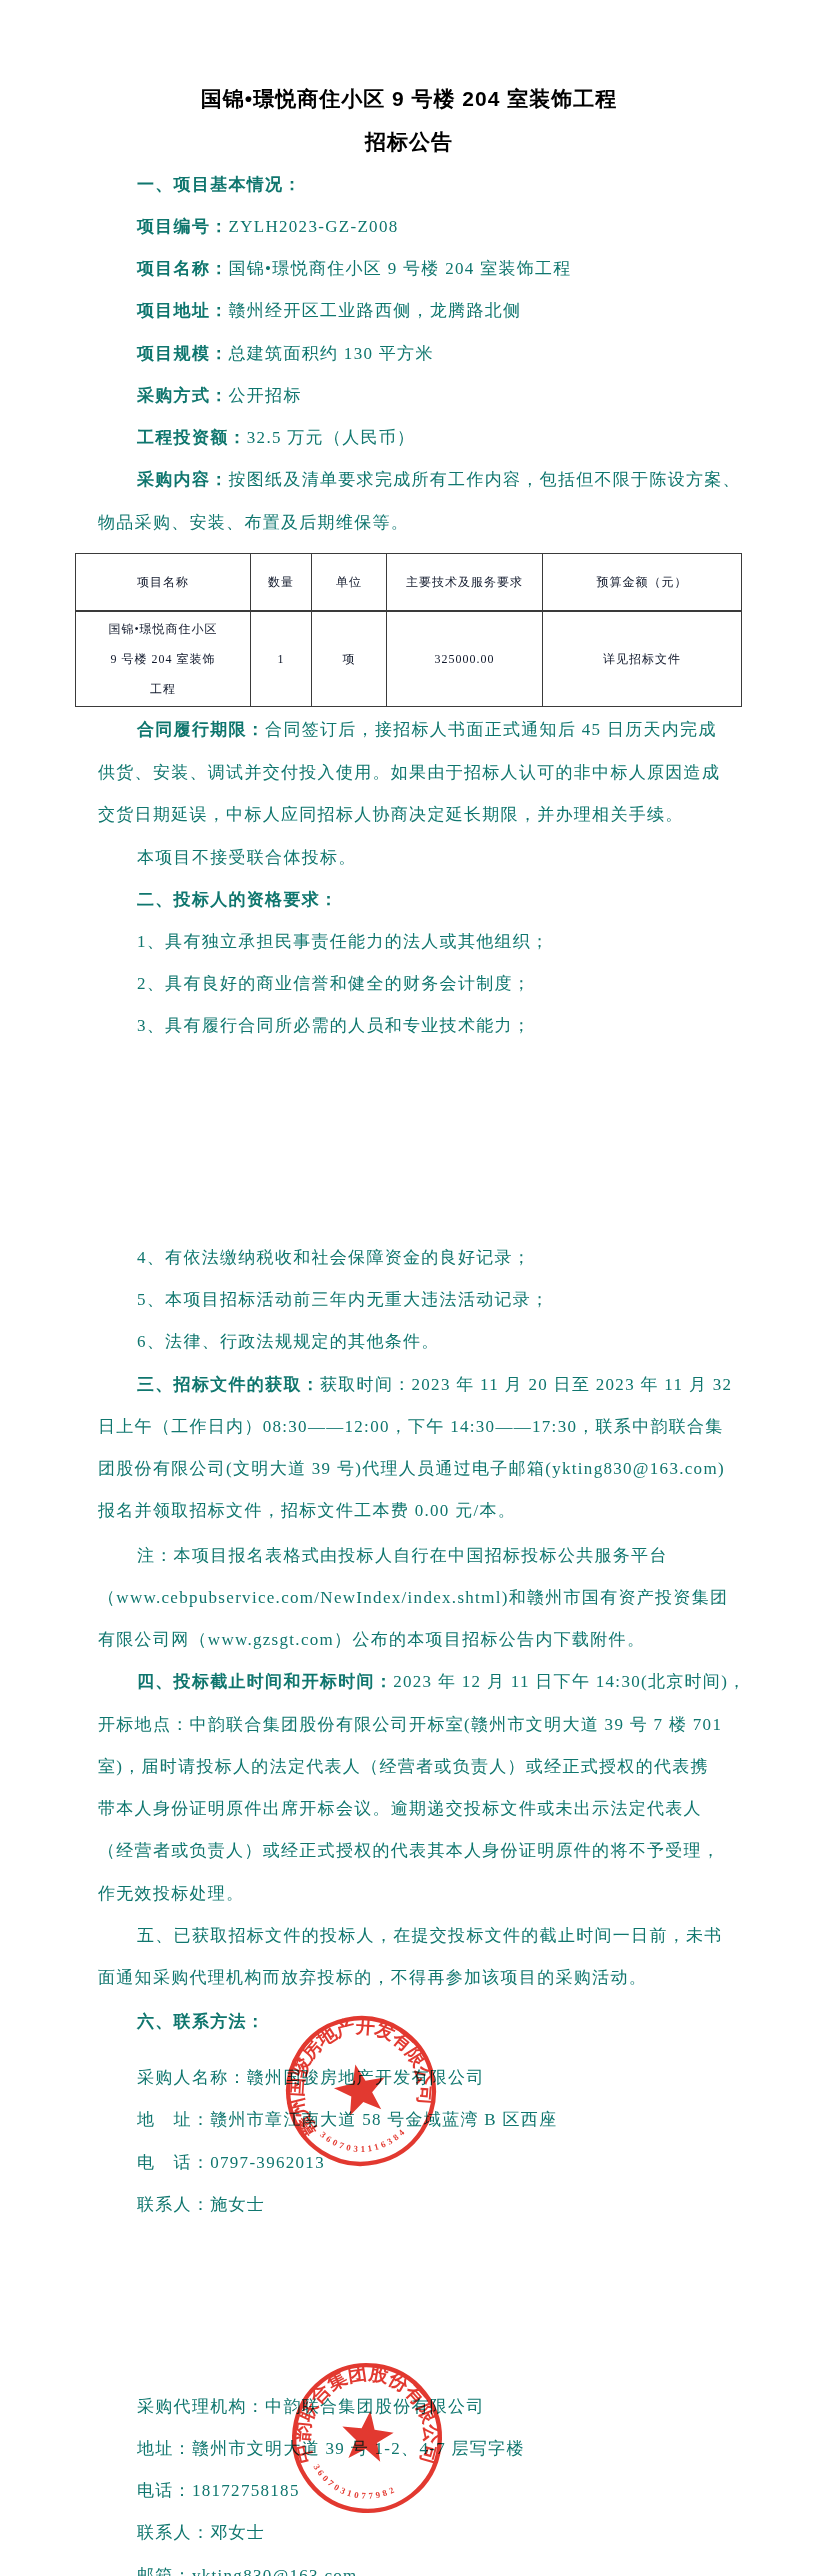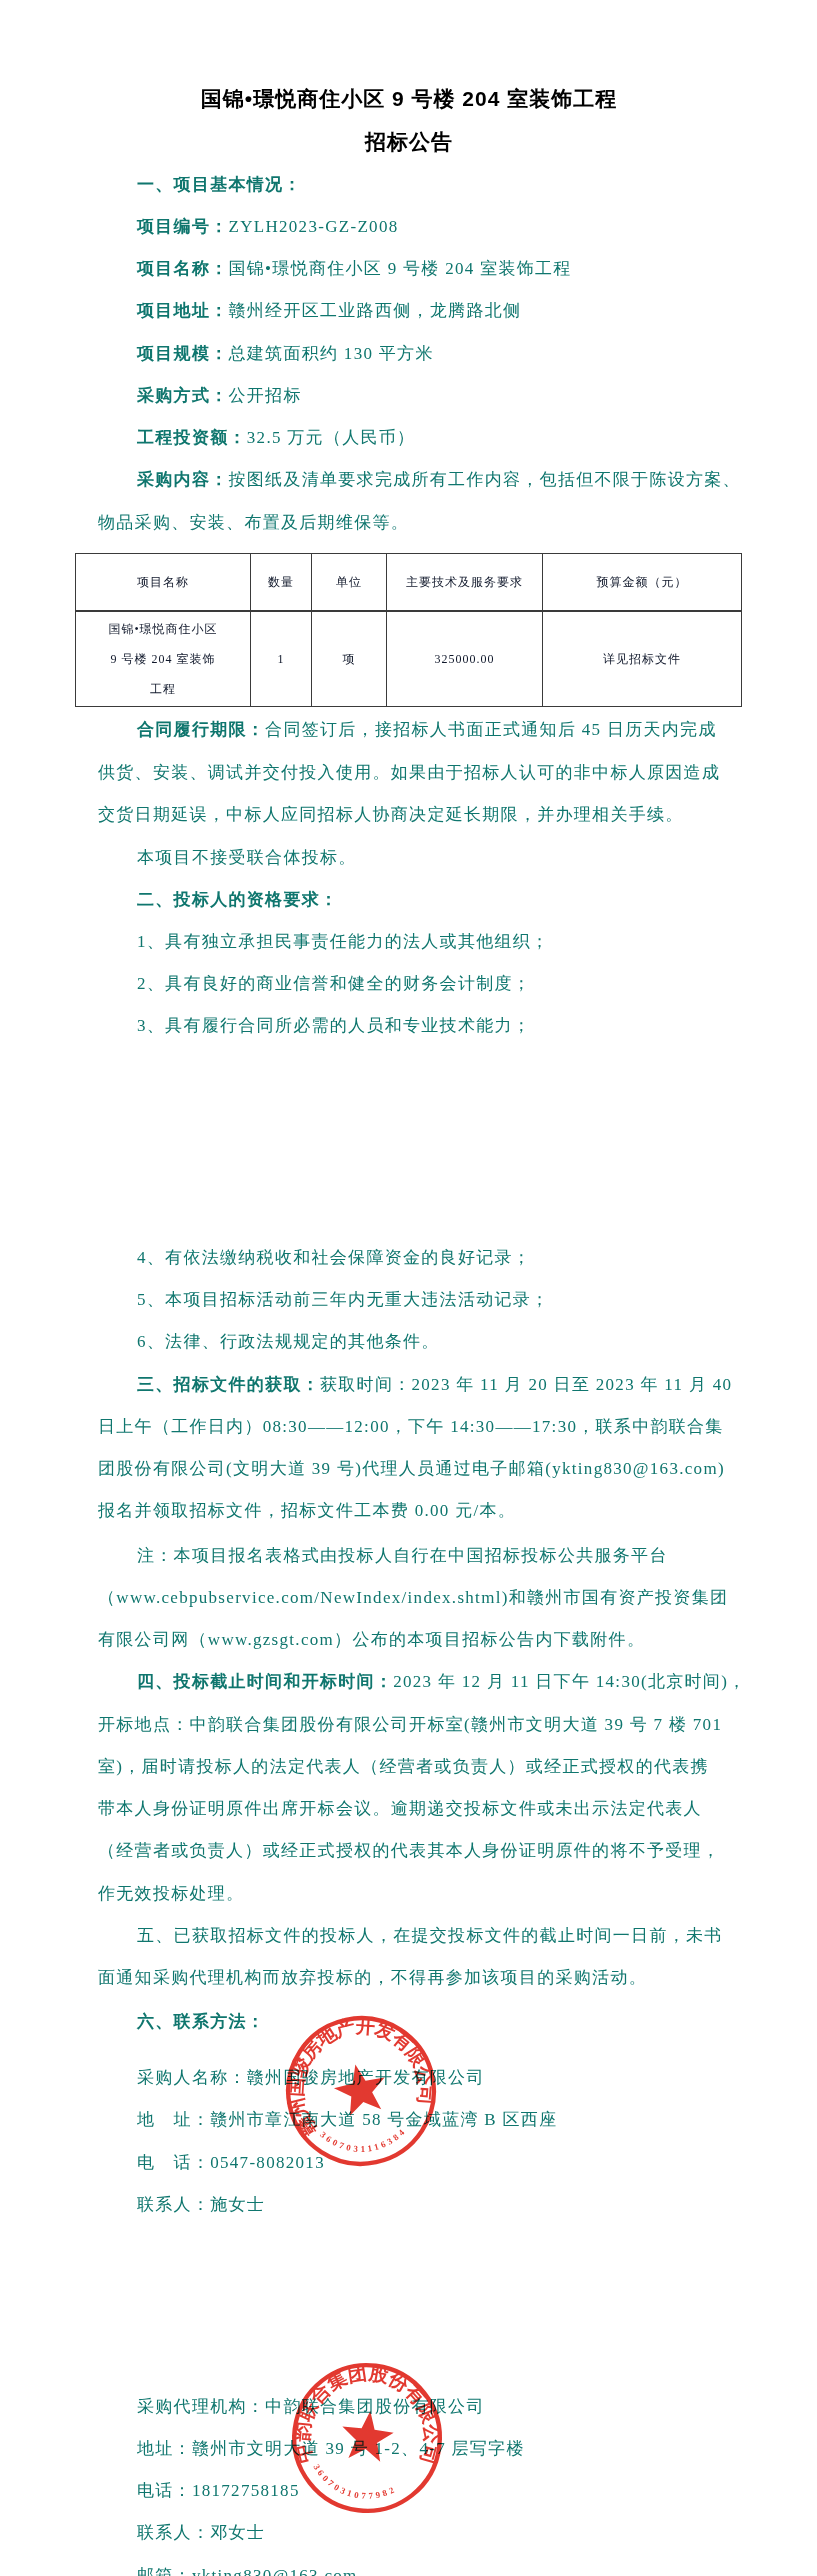--- a/index.html
+++ b/index.html
@@ -124,21 +124,21 @@
   <div class="ln ind" style="top:848px;">本项目不接受联合体投标。</div>
 
   <div class="ln ind b" style="top:890px;">二、投标人的资格要求：</div>
   <div class="ln ind" style="top:932px;">1、具有独立承担民事责任能力的法人或其他组织；</div>
   <div class="ln ind" style="top:974px;">2、具有良好的商业信誉和健全的财务会计制度；</div>
   <div class="ln ind" style="top:1016px;">3、具有履行合同所必需的人员和专业技术能力；</div>
   <div class="ln ind" style="top:1248px;">4、有依法缴纳税收和社会保障资金的良好记录；</div>
   <div class="ln ind" style="top:1290px;">5、本项目招标活动前三年内无重大违法活动记录；</div>
   <div class="ln ind" style="top:1332px;">6、法律、行政法规规定的其他条件。</div>
 
-  <div class="ln ind" style="top:1375px;"><span class="b">三、招标文件的获取：</span><span>获取时间：2023 年 11 月 20 日至 2023 年 11 月 40</span></div>
+  <div class="ln ind" style="top:1375px;"><span class="b">三、招标文件的获取：</span><span>获取时间：2023 年 11 月 20 日至 2023 年 11 月 32</span></div>
   <div class="ln cont" style="top:1417px;">日上午（工作日内）08:30——12:00，下午 14:30——17:30，联系中韵联合集</div>
   <div class="ln cont" style="top:1459px;">团股份有限公司(文明大道 39 号)代理人员通过电子邮箱(ykting830@163.com)</div>
   <div class="ln cont" style="top:1501px;">报名并领取招标文件，招标文件工本费 0.00 元/本。</div>
   <div class="ln ind" style="top:1546px;">注：本项目报名表格式由投标人自行在中国招标投标公共服务平台</div>
   <div class="ln cont" style="top:1630px;">有限公司网（www.gzsgt.com）公布的本项目招标公告内下载附件。</div>
   <div class="ln cont" style="top:1588px;">（www.cebpubservice.com/NewIndex/index.shtml)和赣州市国有资产投资集团</div>
 
   <div class="ln ind" style="top:1672px;"><span class="b">四、投标截止时间和开标时间：</span><span>2023 年 12 月 11 日下午 14:30(北京时间)，</span></div>
   <div class="ln cont" style="top:1715px;">开标地点：中韵联合集团股份有限公司开标室(赣州市文明大道 39 号 7 楼 701</div>
   <div class="ln cont" style="top:1757px;">室)，届时请投标人的法定代表人（经营者或负责人）或经正式授权的代表携</div>
@@ -146,21 +146,21 @@
   <div class="ln cont" style="top:1841px;">（经营者或负责人）或经正式授权的代表其本人身份证明原件的将不予受理，</div>
   <div class="ln cont" style="top:1884px;">作无效投标处理。</div>
 
   <div class="ln ind" style="top:1926px;">五、已获取招标文件的投标人，在提交投标文件的截止时间一日前，未书</div>
   <div class="ln cont" style="top:1968px;">面通知采购代理机构而放弃投标的，不得再参加该项目的采购活动。</div>
 
   <div class="ln ind b" style="top:2012px;">六、联系方法：</div>
 
   <div class="ln ind" style="top:2068px;">采购人名称：赣州国骏房地产开发有限公司</div>
   <div class="ln ind" style="top:2110px;">地　址：赣州市章江南大道 58 号金域蓝湾 B 区西座</div>
-  <div class="ln ind" style="top:2153px;">电　话：0547-8082013</div>
+  <div class="ln ind" style="top:2153px;">电　话：0797-3962013</div>
   <div class="ln ind" style="top:2195px;">联系人：施女士</div>
 
   <div class="ln ind" style="top:2397px;">采购代理机构：中韵联合集团股份有限公司</div>
   <div class="ln ind" style="top:2439px;">地址：赣州市文明大道 39 号 1-2、4-7 层写字楼</div>
   <div class="ln ind" style="top:2481px;">电话：18172758185</div>
   <div class="ln ind" style="top:2523px;">联系人：邓女士</div>
   <div class="ln ind" style="top:2566px;">邮箱：ykting830@163.com</div>
 
   <svg class="seal" style="left:281px; top:2011px; transform:rotate(-12deg);" width="160" height="160" viewBox="0 0 200 200">
     <circle cx="100" cy="100" r="91" fill="none" stroke="#e0281e" stroke-width="5.5"></circle>

